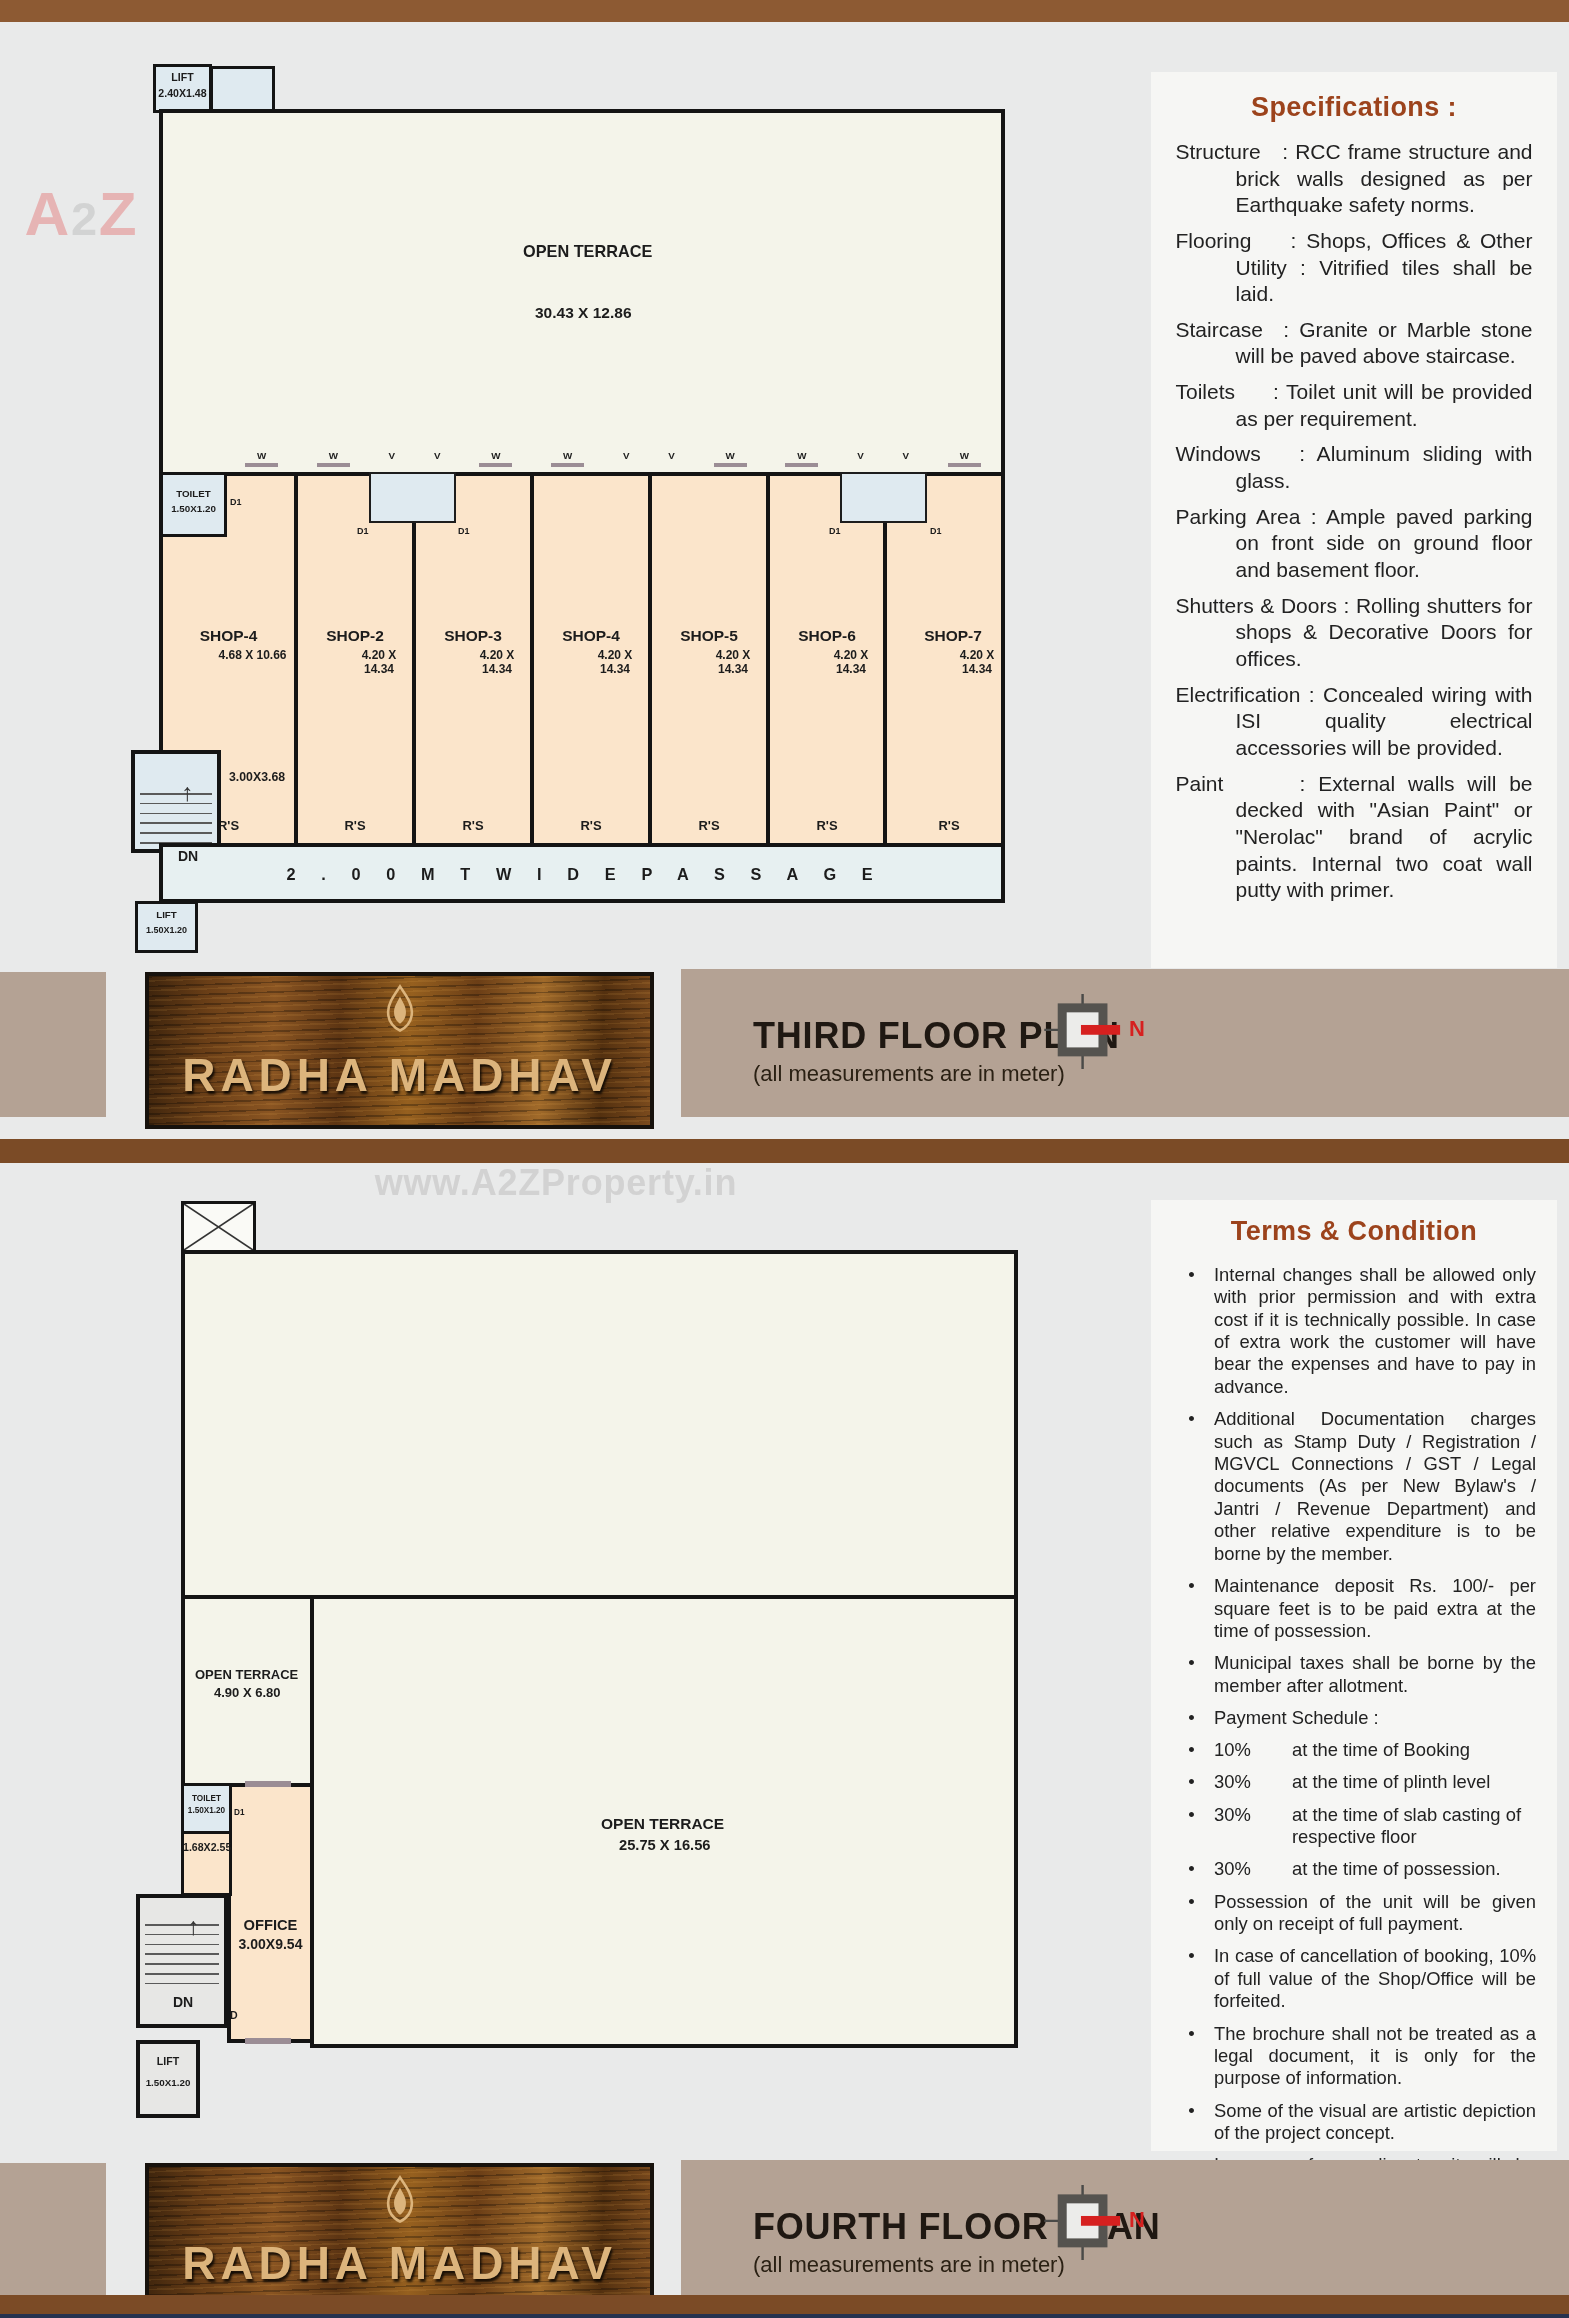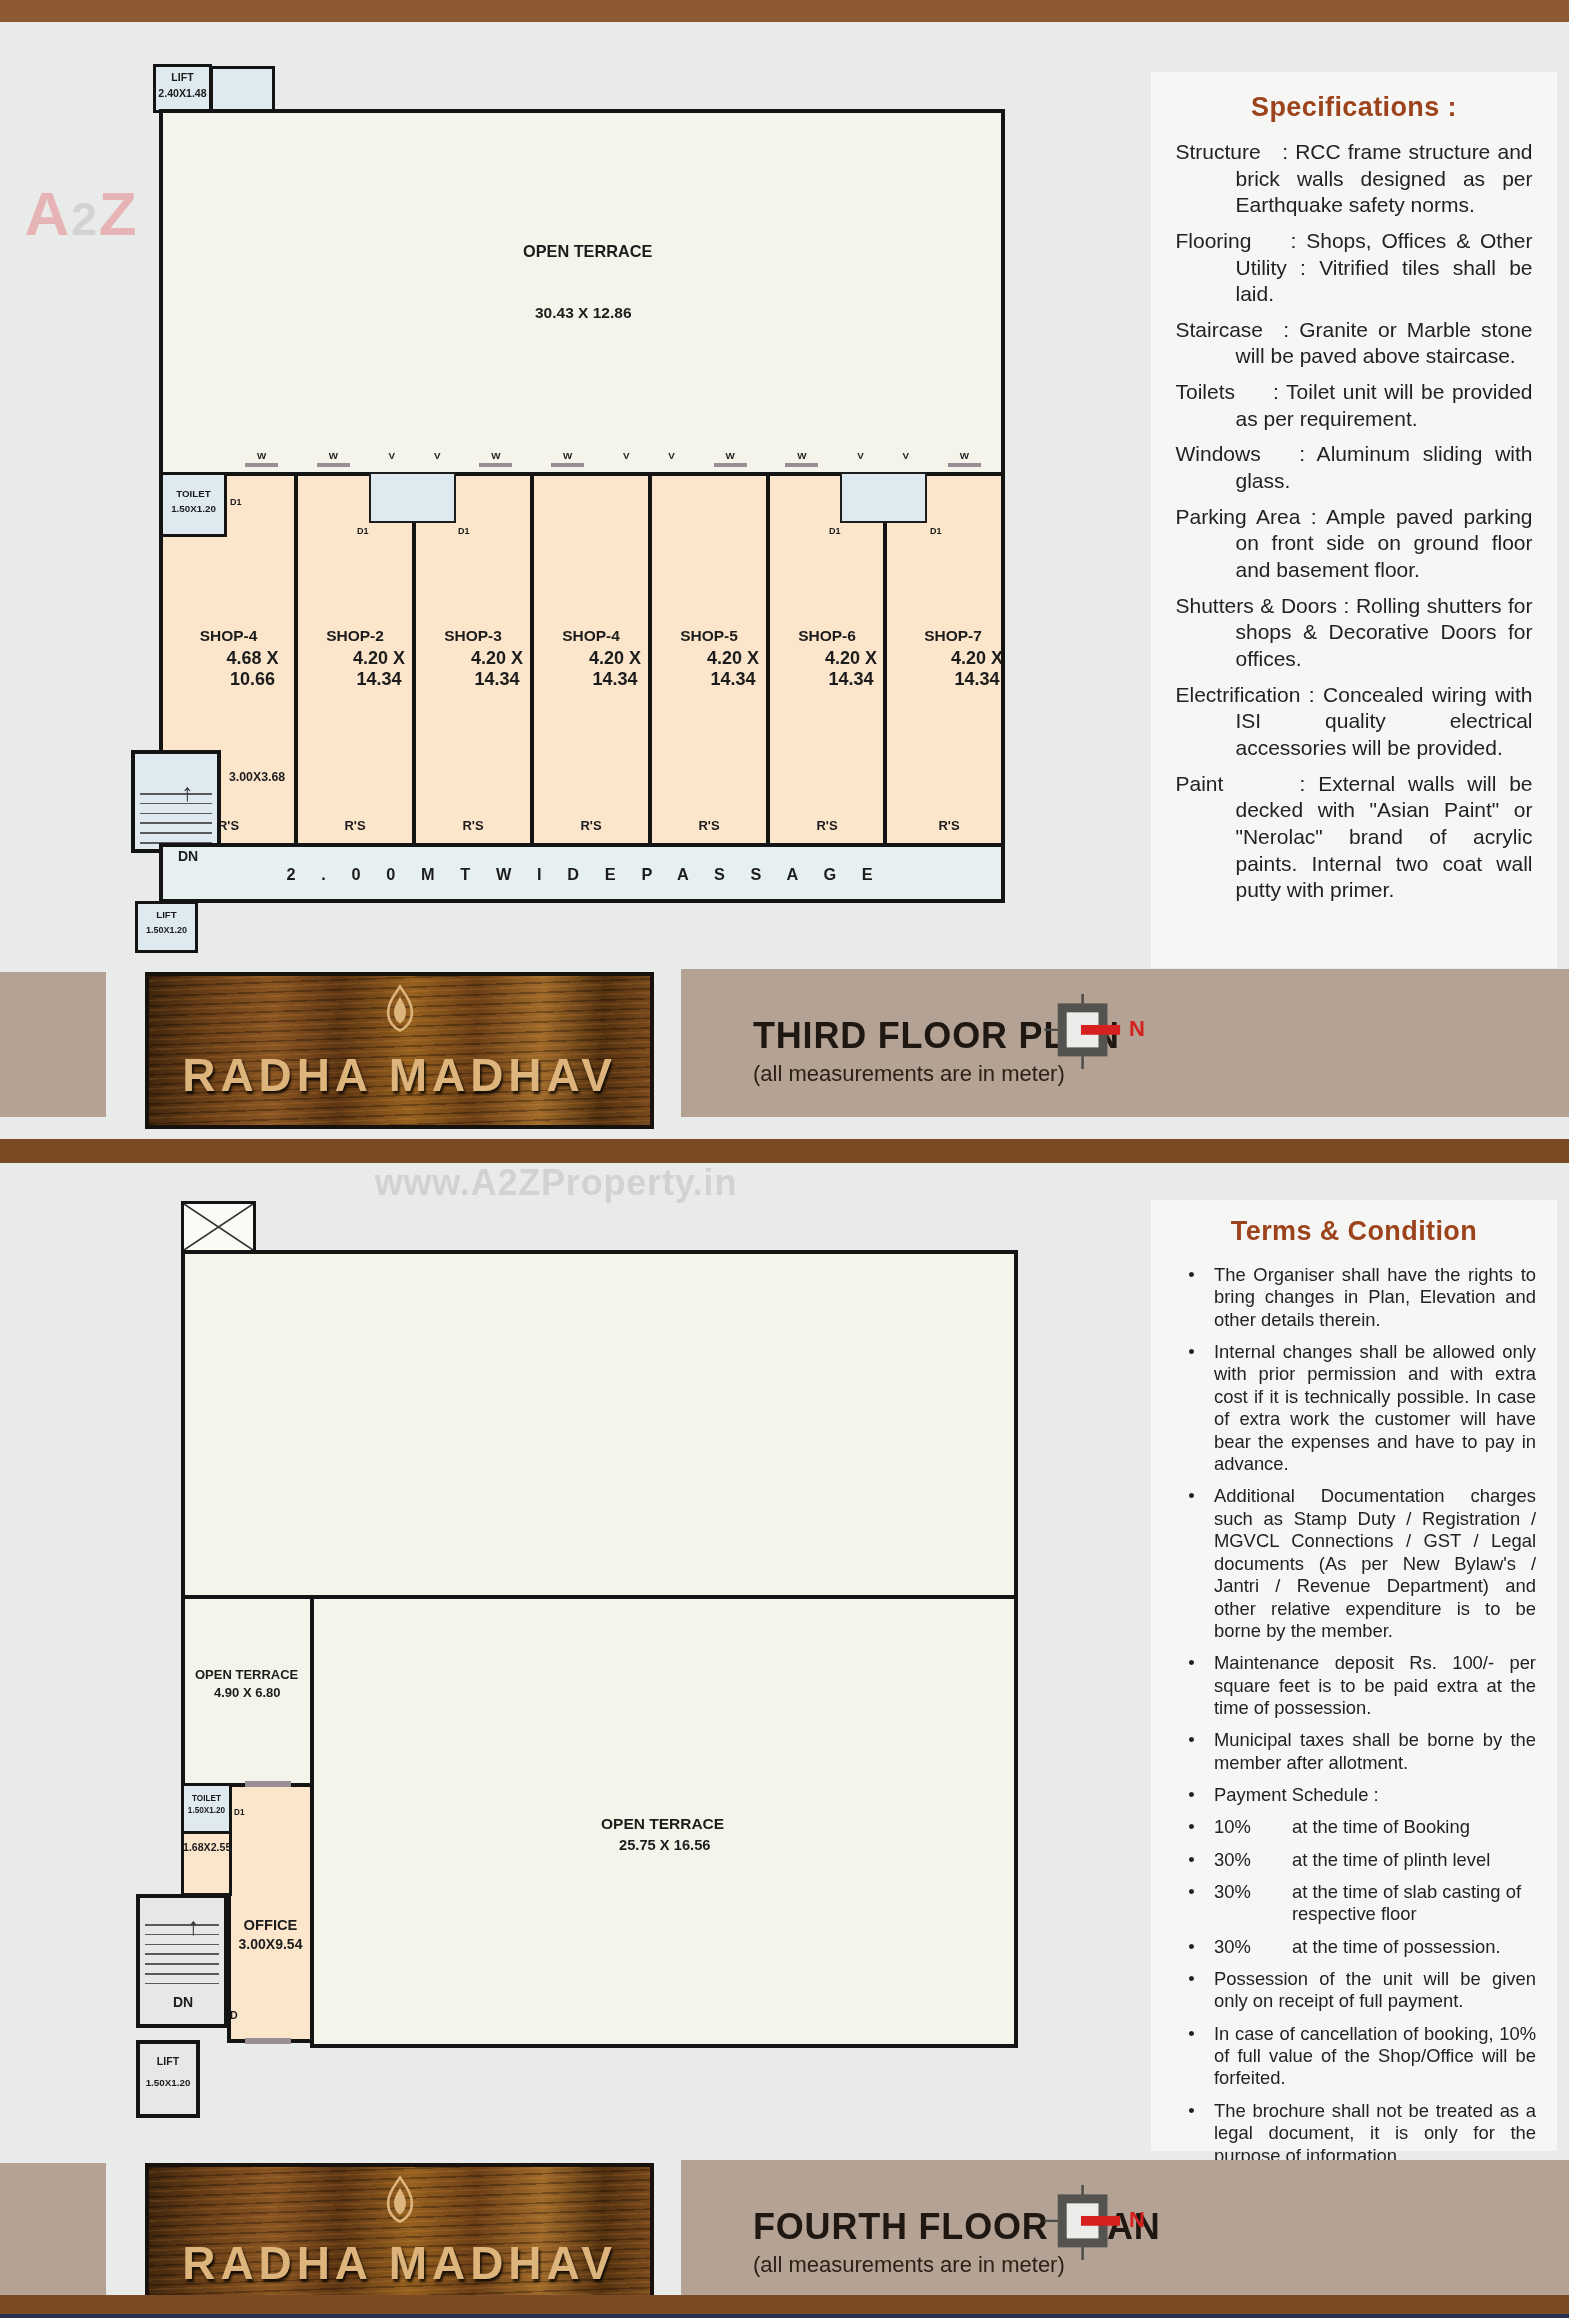--- a/index.html
+++ b/index.html
@@ -30,21 +30,21 @@
   
   .room{position:absolute;box-sizing:border-box;border:4.1px solid #141414;}
   .cream{background:#f4f4ea;}
   .peach{background:#fbe5cb;}
   .blue{background:#dfeaf0;}
   .grayroom{background:#e7e7e5;}
   .plabel{position:absolute;color:#1c1c1c;font-weight:bold;text-align:center;line-height:1.25;white-space:nowrap;}
   .divider{position:absolute;top:472px;width:4.1px;height:372px;background:#141414;}
   .shopcell{position:absolute;top:472px;height:372px;text-align:center;}
   .shopcell .nm{margin-top:155px;font-size:15.5px;font-weight:bold;color:#1c1c1c;}
-  .shopcell .dm{font-size:18px;font-weight:bold;color:#1c1c1c;margin-top:2.5px;margin-left:48px;}
+  .shopcell .dm{font-size:12px;font-weight:bold;color:#1c1c1c;margin-top:2.5px;margin-left:48px;}
   .shopcell .rs{position:absolute;bottom:11.4px;left:0;right:0;font-size:13px;font-weight:bold;color:#1c1c1c;}
   .letters{position:absolute;left:245px;top:450px;width:736px;display:flex;justify-content:space-between;z-index:6;}
   .letters span{font-size:9.8px;font-weight:bold;color:#222;text-align:center;}
   .letters span.w::after{content:"";display:block;width:33px;height:4.9px;background:#9b8d95;margin:1.6px auto 0;}
   .vent{position:absolute;box-sizing:border-box;border:2.5px solid #1d1d1d;background:#dfeaf0;z-index:5;}
   .dlab{position:absolute;font-size:9px;font-weight:bold;color:#1c1c1c;z-index:7;}
   .treads{position:absolute;left:4.9px;right:4.9px;background:repeating-linear-gradient(#5a5a5a 0 1.6px,transparent 1.6px 9.8px);}
   .uparrow{position:absolute;font-size:24.5px;color:#333;font-weight:bold;}
   .sillmark{position:absolute;height:5.7px;background:#9b8d95;z-index:6;}
 
@@ -265,21 +265,20 @@
 
     <div class="room grayroom" style="left:136px;top:2040px;width:64px;height:78px;">
       <div class="plabel" style="left:0;right:0;top:11.4px;font-size:10.6px;">LIFT</div>
       <div class="plabel" style="left:-3.3px;right:-3.3px;top:33px;font-size:9.8px;">1.50X1.20</div>
     </div>
   </div>
 
   <aside class="panel terms" style="top:1200px;height:951px;padding:16.3px 21px;">
     <h2>Terms &amp; Condition</h2>
     <ul>
-      <li>The Organiser shall have the rights to bring changes in Plan, Elevation and other details therein.</li>
       <li>Internal changes shall be allowed only with prior permission and with extra cost if it is technically possible. In case of extra work the customer will have bear the expenses and have to pay in advance.</li>
       <li>Additional Documentation charges such as Stamp Duty / Registration / MGVCL Connections / GST / Legal documents (As per New Bylaw's / Jantri / Revenue Department) and other relative expenditure is to be borne by the member.</li>
       <li>Maintenance deposit Rs. 100/- per square feet is to be paid extra at the time of possession.</li>
       <li>Municipal taxes shall be borne by the member after allotment.</li>
       <li>Payment Schedule :</li>
       <li class="pay"><span class="pct">10%</span><span>at the time of Booking</span></li>
       <li class="pay"><span class="pct">30%</span><span>at the time of plinth level</span></li>
       <li class="pay">
           <span class="pct" style="float:left;">30%</span>
           <span style="display:block;margin-left:78px;">at the time of slab casting of respective floor</span>

